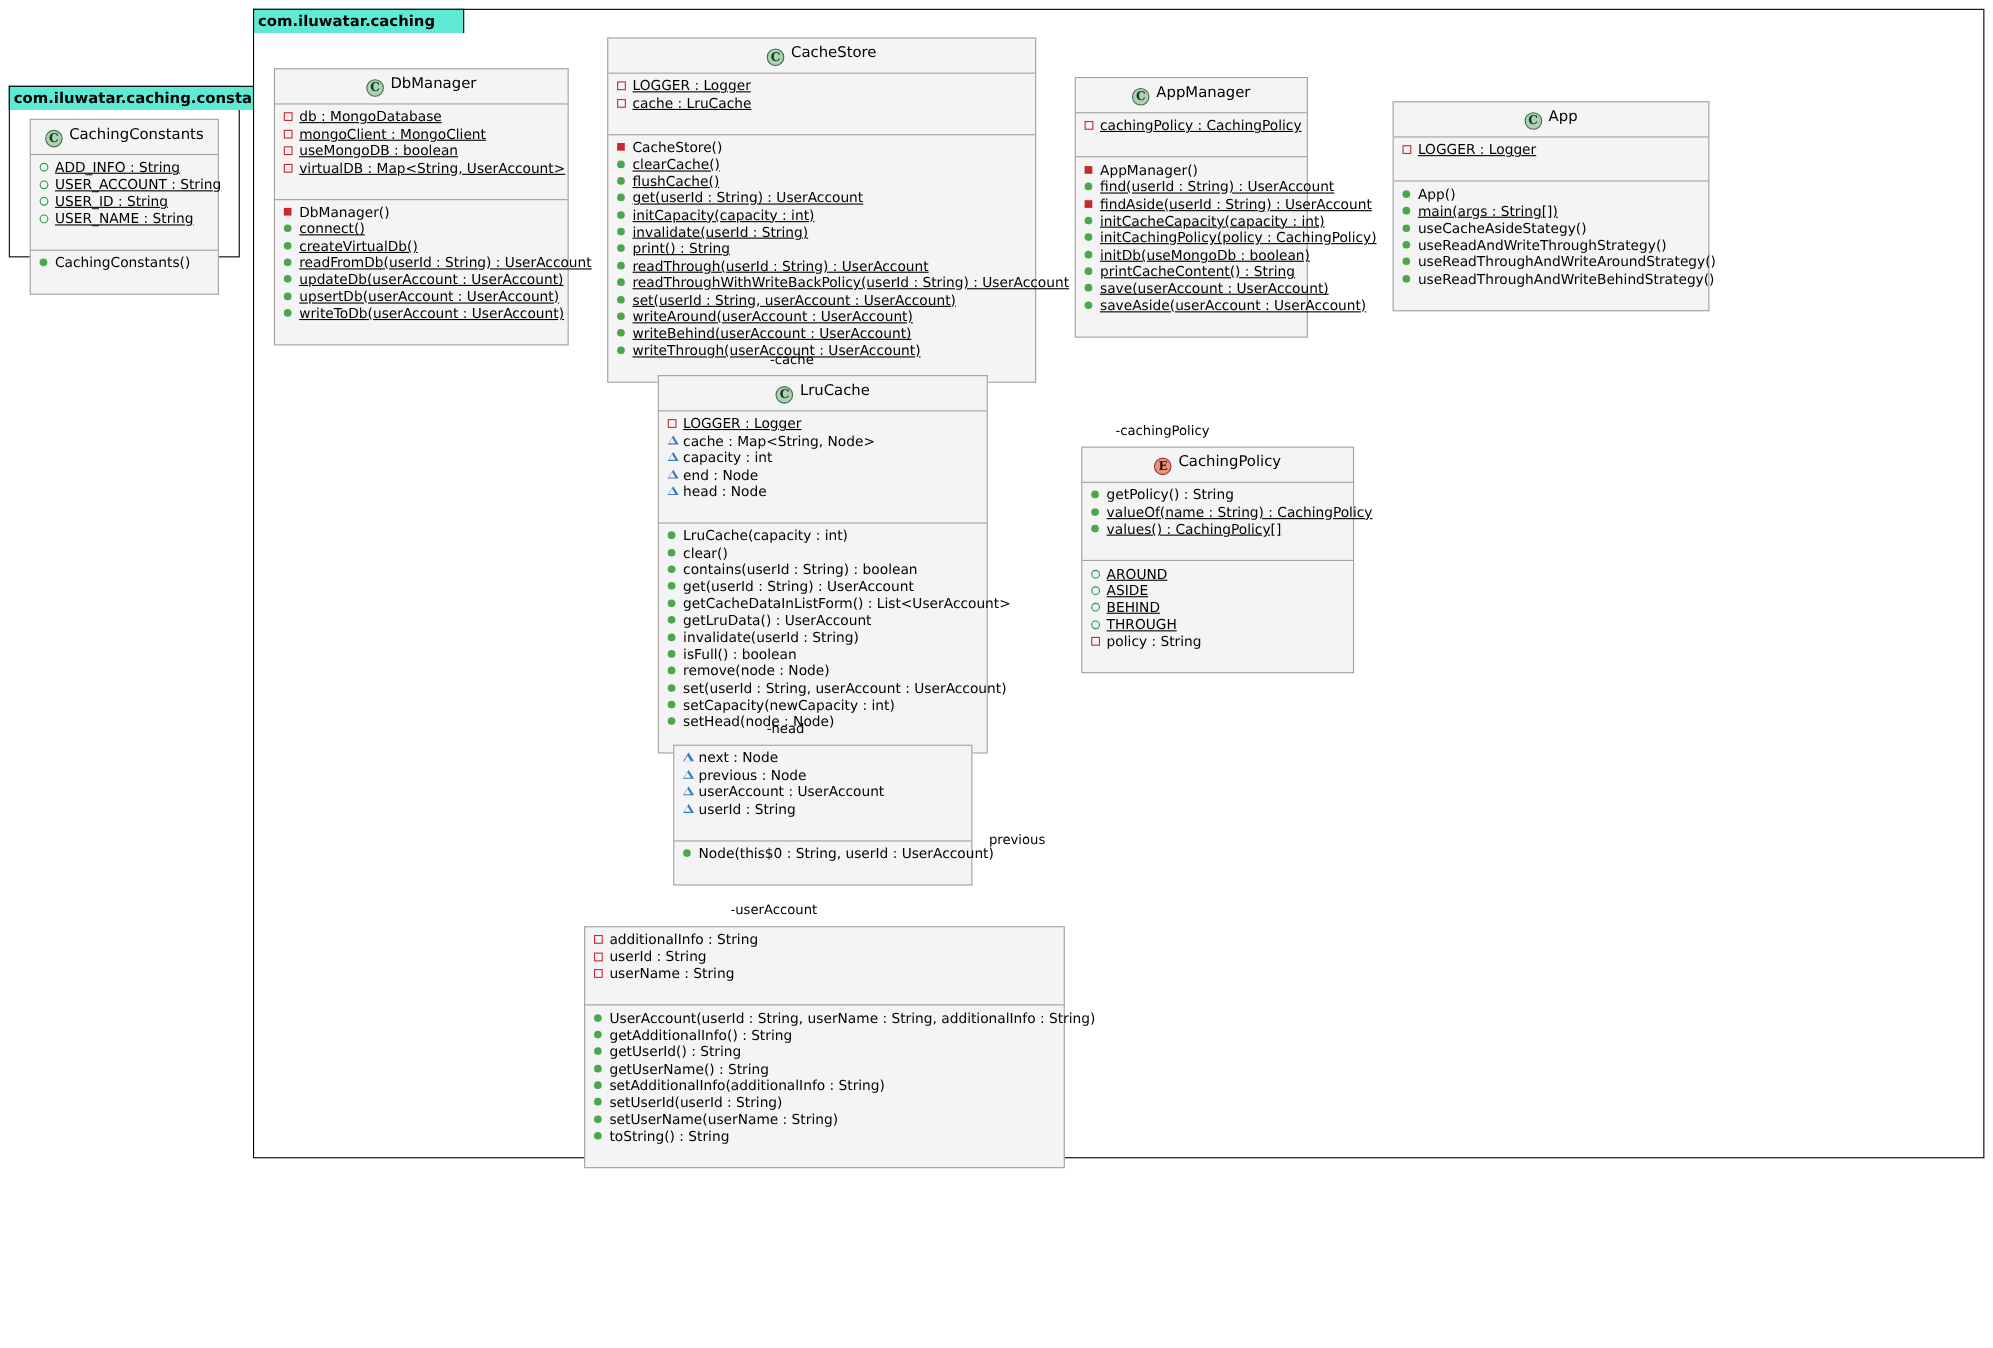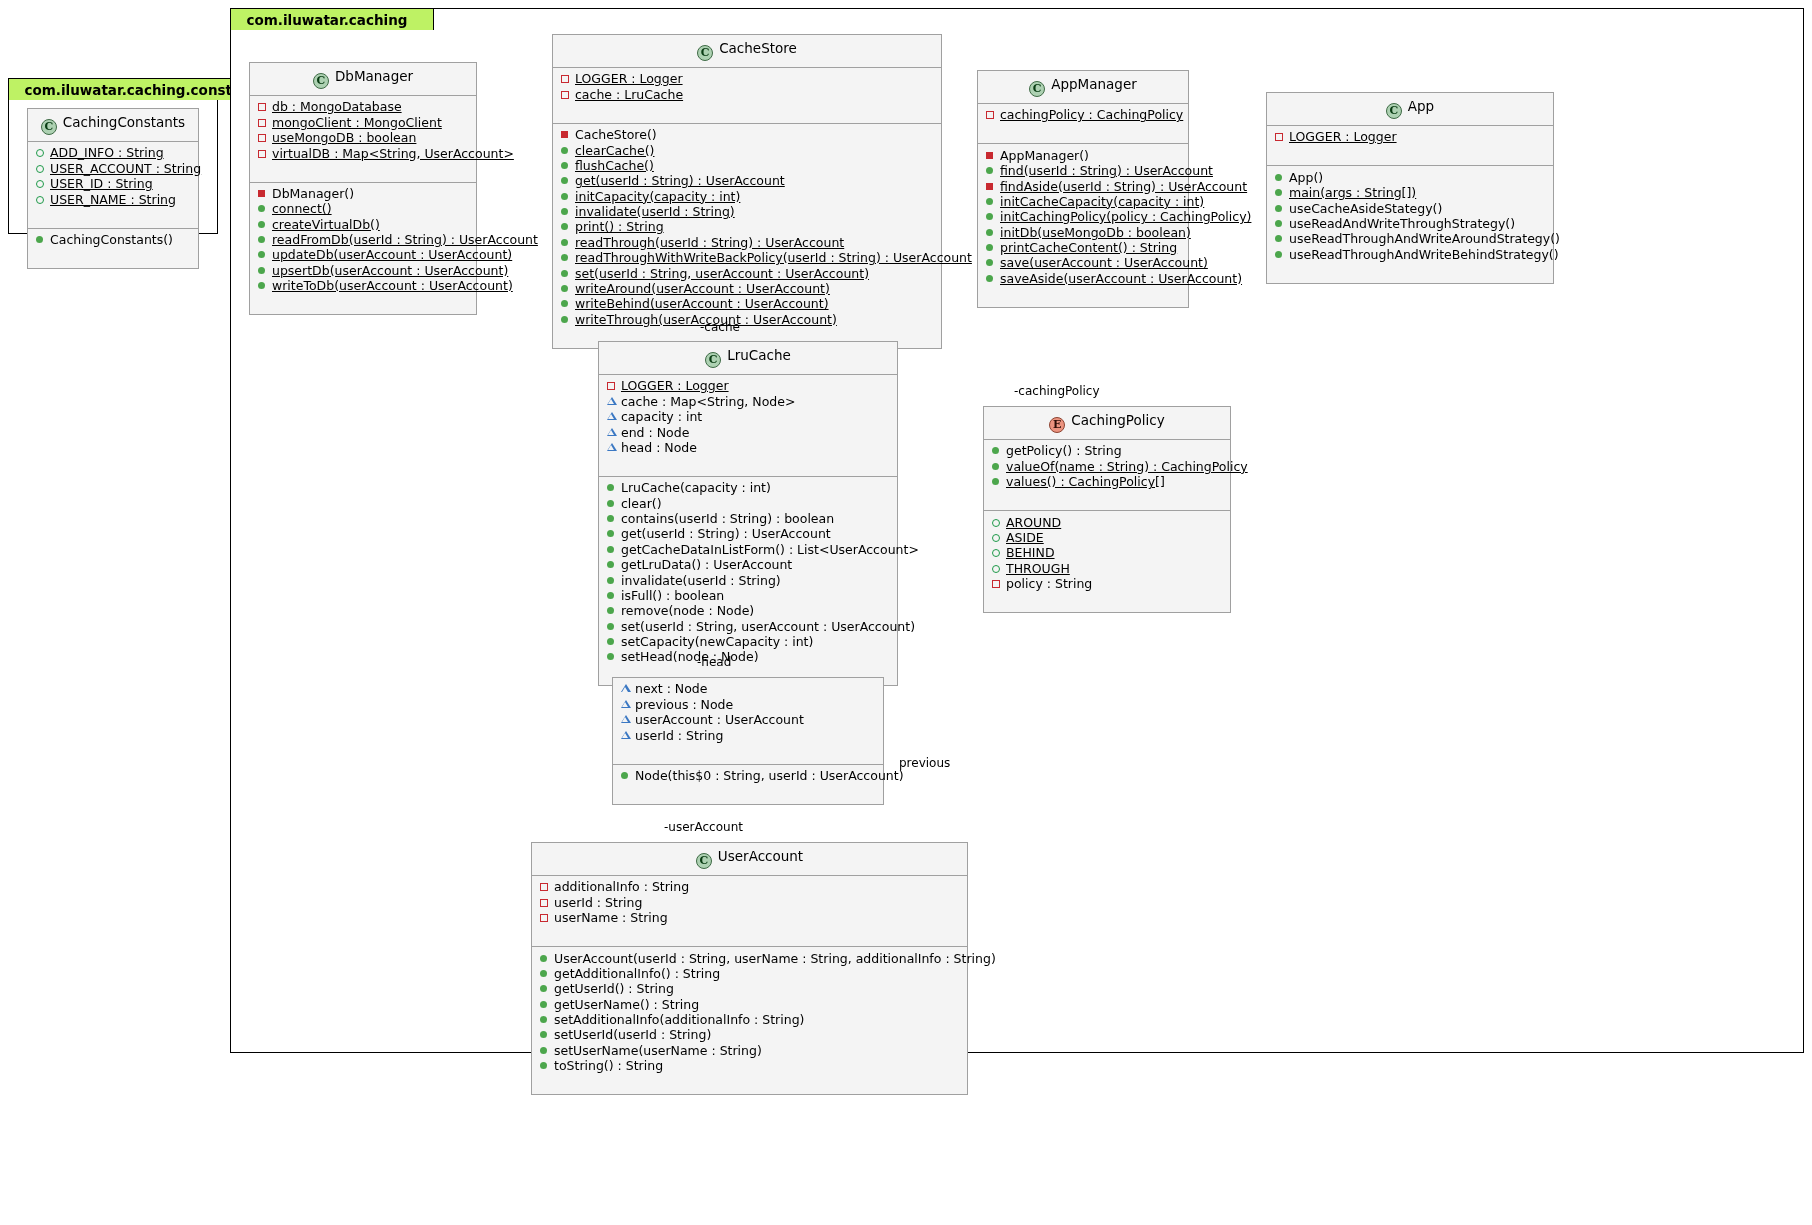--- a/index.html
+++ b/index.html
@@ -27,22 +27,22 @@
     position: absolute;
     border: 1.5px solid #000;
     background: #ffffff;
   }
   .package-tab {
     position: absolute;
     top: -1.5px; left: -1.5px;
     height: 22px;
     border: 1.5px solid #000;
     border-bottom: none;
-    background: #bef264;
-    padding: 2px 26px 2px 16px;
+    background: #5eead4;
+    padding: 2px 26px 2px 4px;
     font-size: 13.5px;
     font-weight: bold;
     color: #000;
     white-space: nowrap;
     line-height: 18px;
   }
   .package-tab .fold {
     position: absolute;
     right: 0; top: 0;
     width: 18px; height: 100%;
@@ -253,21 +253,21 @@
       </div>
   </div>
 
   <div class="package" style="left:230px; top:8px; width:1574px; height:1045px;">
     <div class="package-tab">
       <span>com.iluwatar.caching</span>
       <span class="fold"></span>
     </div>
   </div>
 
-  <div class="cls" style="left:249px; top:62px; width:228px;">
+  <div class="cls" style="left:249px; top:62px; width:268px;">
     <div class="cls-header">
       <span class="badge">C</span><span>DbManager</span>
     </div>
     <div class="cls-section">
         <div class="member static">
           <span class="vis priv"></span>
           <span class="txt">db : MongoDatabase</span>
         </div>
         <div class="member static">
           <span class="vis priv"></span>
@@ -629,23 +629,20 @@
       </div>
     <div class="cls-section">
         <div class="member">
           <span class="vis pub"></span>
           <span class="txt">Node(this$0 : String, userId : UserAccount)</span>
         </div>
       </div>
   </div>
 
   <div class="cls" style="left:531px; top:842px; width:437px;">
-    <div class="cls-header">
-      <span class="badge">C</span><span>UserAccount</span>
-    </div>
     <div class="cls-section">
         <div class="member">
           <span class="vis priv"></span>
           <span class="txt">additionalInfo : String</span>
         </div>
         <div class="member">
           <span class="vis priv"></span>
           <span class="txt">userId : String</span>
         </div>
         <div class="member">

